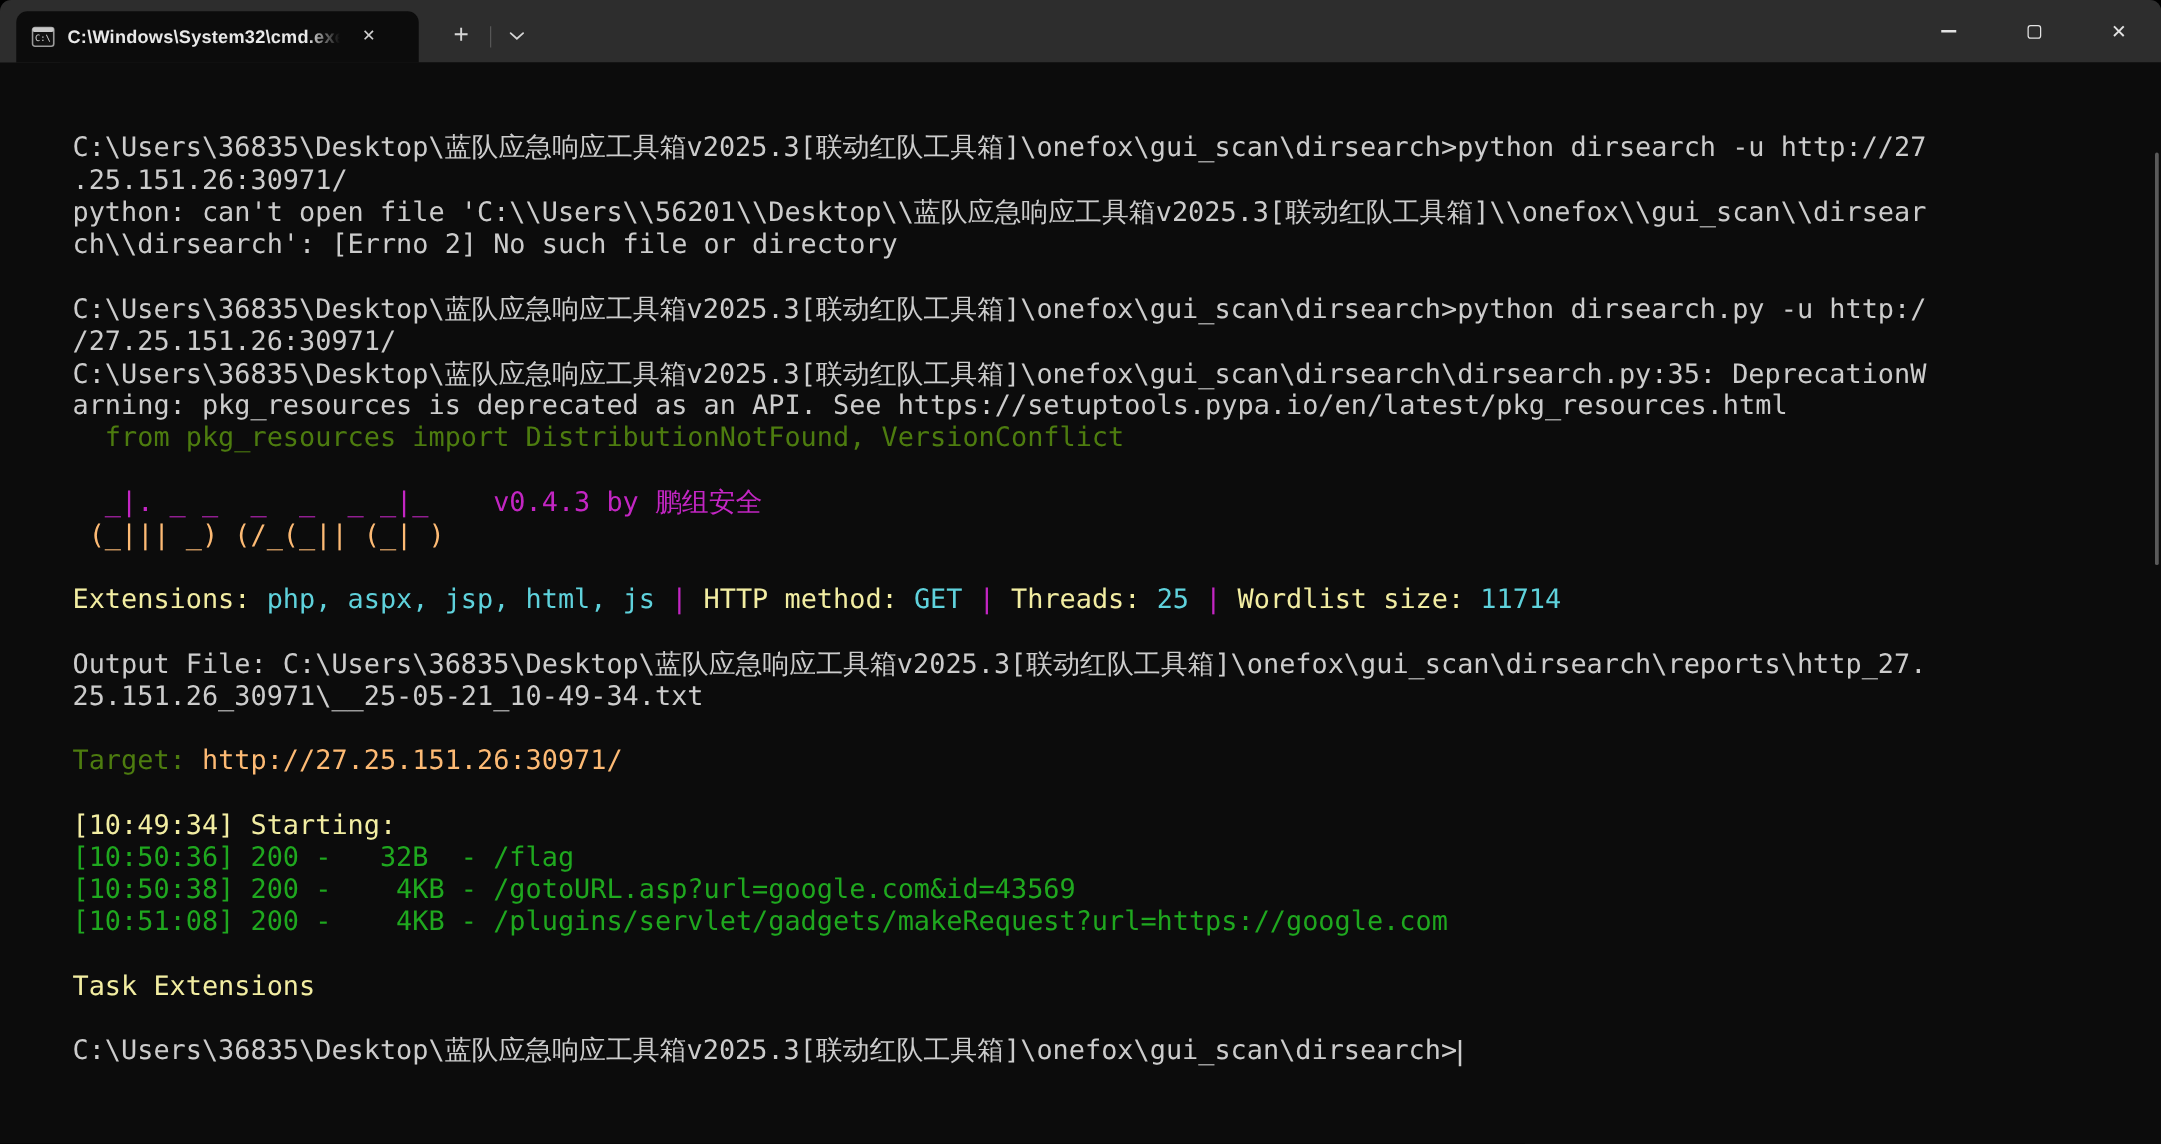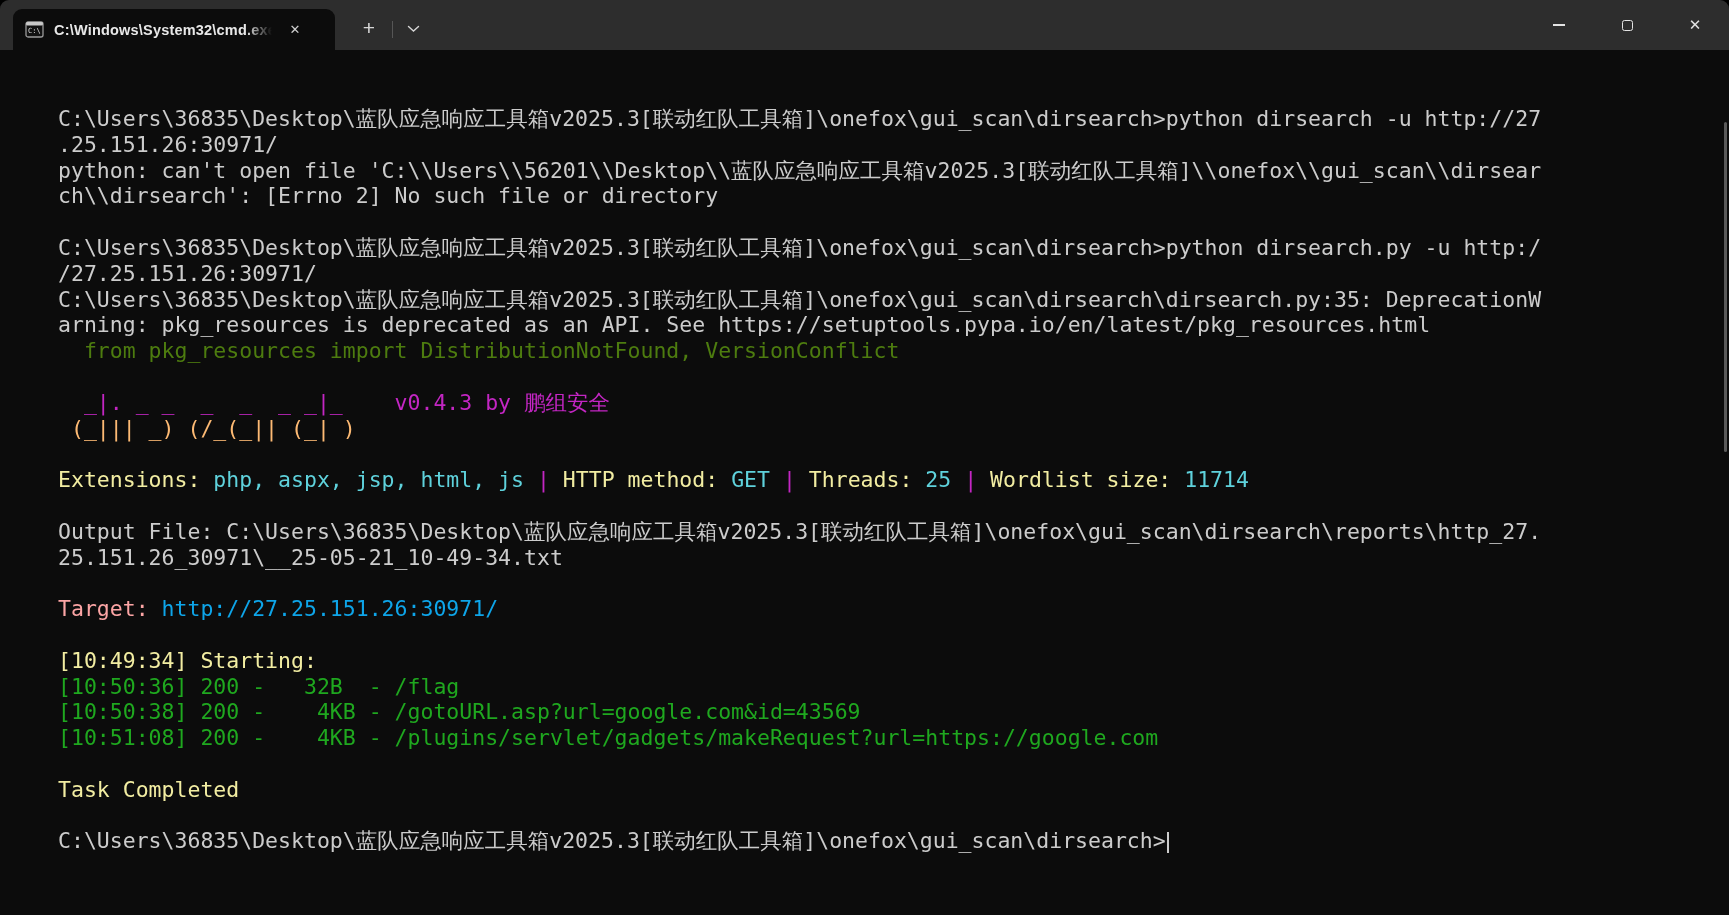--- a/index.html
+++ b/index.html
@@ -164,28 +164,28 @@
       <div class="trow"><span style="color: #4d7c0f;">  from pkg_resources import DistributionNotFound, VersionConflict</span></div>
       <div class="trow">&nbsp;</div>
       <div class="trow"><span style="color: rgb(195, 38, 195); text-align: center;">  _|. _ _  _  _  _ _|_    </span><span style="color: rgb(195, 38, 195);">v0.4.3 by 鹏组安全</span></div>
       <div class="trow"><span style="color: #fdba74;"> (_||| _) (/_(_|| (_| )</span></div>
       <div class="trow">&nbsp;</div>
       <div class="trow"><span style="color: rgb(242, 237, 162);">Extensions: </span><span style="color: rgb(95, 210, 220);">php, aspx, jsp, html, js</span><span style="color: rgb(195, 38, 195);"> | </span><span style="color: rgb(242, 237, 162);">HTTP method: </span><span style="color: rgb(95, 210, 220);">GET</span><span style="color: rgb(195, 38, 195);"> | </span><span style="color: rgb(242, 237, 162);">Threads: </span><span style="color: rgb(95, 210, 220);">25</span><span style="color: rgb(195, 38, 195);"> | </span><span style="color: rgb(242, 237, 162);">Wordlist size: </span><span style="color: rgb(95, 210, 220);">11714</span></div>
       <div class="trow">&nbsp;</div>
       <div class="trow"><span style="color: rgb(204, 204, 204);">Output File: C:\Users\36835\Desktop\蓝队应急响应工具箱v2025.3[联动红队工具箱]\onefox\gui_scan\dirsearch\reports\http_27.</span></div>
       <div class="trow"><span style="color: rgb(204, 204, 204);">25.151.26_30971\__25-05-21_10-49-34.txt</span></div>
       <div class="trow">&nbsp;</div>
-      <div class="trow"><span style="color: #fca5a5; text-align: right;">Target: </span><span style="color: #0ea5e9;">http://27.25.151.26:30971/</span></div>
+      <div class="trow"><span style="color: #4d7c0f; text-align: right;">Target: </span><span style="color: #fdba74;">http://27.25.151.26:30971/</span></div>
       <div class="trow">&nbsp;</div>
       <div class="trow"><span style="color: rgb(242, 237, 162);">[10:49:34] Starting: </span></div>
       <div class="trow"><span style="color: rgb(31, 168, 31); text-align: right;">[10:50:36] 200 -   32B  - /flag</span></div>
       <div class="trow"><span style="color: rgb(31, 168, 31);">[10:50:38] 200 -    4KB - /gotoURL.asp?url=google.com&amp;id=43569</span></div>
       <div class="trow"><span style="color: rgb(31, 168, 31);">[10:51:08] 200 -    4KB - /plugins/servlet/gadgets/makeRequest?url=https://google.com</span></div>
       <div class="trow">&nbsp;</div>
-      <div class="trow"><span style="color: rgb(242, 237, 162);">Task Completed</span></div>
+      <div class="trow"><span style="color: rgb(242, 237, 162);">Task Extensions</span></div>
       <div class="trow">&nbsp;</div>
       <div class="trow"><span style="color: rgb(204, 204, 204);">C:\Users\36835\Desktop\蓝队应急响应工具箱v2025.3[联动红队工具箱]\onefox\gui_scan\dirsearch&gt;</span><span class="cursor"></span></div>
     </div>
 
   <div class="scrollbar">
     <div class="scroll-thumb"></div>
   </div>
 
 </div>
 

